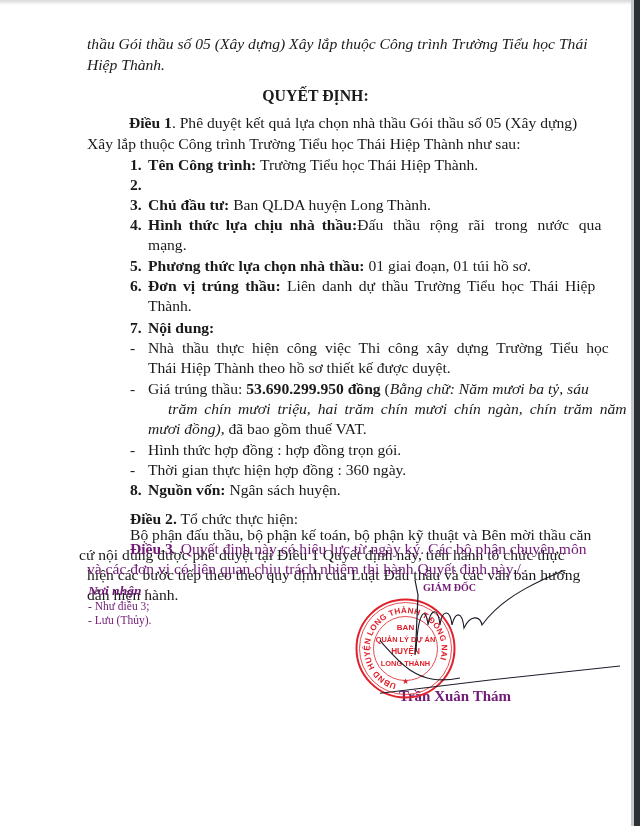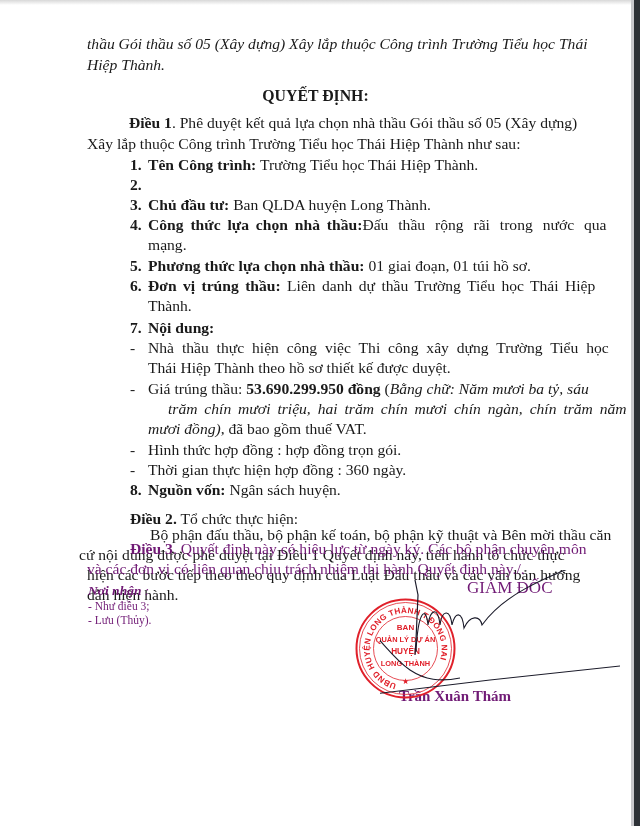--- a/index.html
+++ b/index.html
@@ -32,21 +32,21 @@
   .it { font-style: italic; }
   .b { font-weight: bold; }
   .title {
     position: absolute; left: 0; width: 631px; top: 86px;
     text-align: center; font-weight: bold; font-size: 15.8px;
   }
   .num { position: absolute; font-weight: bold; }
   .dash { position: absolute; }
   .small { font-size: 11.5px; line-height: 15px; }
   .recip-label { font-size: 13.5px; font-weight: bold; font-style: italic; }
-  .sign-title { font-weight: normal; font-size: 17px; margin-left: 44px; }
+  .sign-title { font-weight: bold; font-size: 10px; }
   .signer { font-weight: bold; font-size: 15px; }
   .stamp {
     position: absolute; left: 352px; top: 597px; width: 107px; height: 103px;
   }
   .signature { position: absolute; left: 380px; top: 570px; width: 250px; height: 140px; }
 </style>
 </head>
 <body>
 
 <div class="top-shadow"></div>
@@ -66,21 +66,21 @@
   <div class="num" style="left:130px; top:155px;">1.</div>
   <div class="line" style="left:148px; top:155px;"><span class="b">Tên Công trình:</span><span> Trường Tiểu học Thái Hiệp Thành.</span></div>
 
   <div class="num" style="left:130px; top:175px;">2.</div>
 
   <div class="num" style="left:130px; top:195px;">3.</div>
   <div class="line" style="left:148px; top:195px;"><span class="b">Chủ đầu tư:</span><span> Ban QLDA huyện Long Thành.</span></div>
 
   <div class="num" style="left:130px; top:215px;">4.</div>
   <div class="line" style="left:148px; top:215px; width:420px; display:flex; justify-content:space-between;">
-      <span class="b" style="word-spacing:3px;">Công thức lựa chọn nhà thầu:</span>
+      <span class="b" style="word-spacing:3px;">Hình thức lựa chịu nhà thầu:</span>
       <span style="word-spacing:6px;"> Đấu thầu rộng rãi trong nước qua</span>
     </div>
   <div class="line" style="left:148px; top:235px;">mạng.</div>
 
   <div class="num" style="left:130px; top:256px;">5.</div>
   <div class="line" style="left:148px; top:256px;"><span class="b">Phương thức lựa chọn nhà thầu:</span><span> 01 giai đoạn, 01 túi hồ sơ.</span></div>
 
   <div class="num" style="left:130px; top:276px;">6.</div>
   <div class="line" style="left:148px; top:276px; word-spacing:2.5px;"><span class="b">Đơn vị trúng thầu:</span><span> Liên danh dự thầu Trường Tiểu học Thái Hiệp</span></div>
   <div class="line" style="left:148px; top:296px;">Thành.</div>
@@ -102,21 +102,21 @@
   <div class="dash" style="left:130px; top:440px;">-</div>
   <div class="line" style="left:148px; top:440px;">Hình thức hợp đồng : hợp đồng trọn gói.</div>
 
   <div class="dash" style="left:130px; top:460px;">-</div>
   <div class="line" style="left:148px; top:460px;">Thời gian thực hiện hợp đồng : 360 ngày.</div>
 
   <div class="num" style="left:130px; top:480px;">8.</div>
   <div class="line" style="left:148px; top:480px;"><span class="b">Nguồn vốn:</span><span> Ngân sách huyện.</span></div>
 
   <div class="line" style="left:130px; top:509px;"><span class="b">Điều 2.</span><span> Tổ chức thực hiện:</span></div>
-  <div class="line" style="left:130px; top:525px;margin-left:20px;">Bộ phận đấu thầu, bộ phận kế toán, bộ phận kỹ thuật và Bên mời thầu căn</div>
+  <div class="line" style="left:130px; top:525px;">Bộ phận đấu thầu, bộ phận kế toán, bộ phận kỹ thuật và Bên mời thầu căn</div>
   <div class="line" style="left:79px; top:545px;">cứ nội dung được phê duyệt tại Điều 1 Quyết định này, tiến hành tổ chức thực</div>
   <div class="line" style="left:87px; top:565px;">hiện các bước tiếp theo theo quy định của Luật Đấu thầu và các văn bản hướng</div>
   <div class="line" style="left:87px; top:585px;">dẫn hiện hành.</div>
 
 </div>
 
 <div style="position:absolute; left:0; top:0; width:631px; height:826px; font-family:'Liberation Serif','DejaVu Serif',serif; font-size:15.6px; line-height:19.5px; color:#1a1a1a;">
   
 </div>
 

